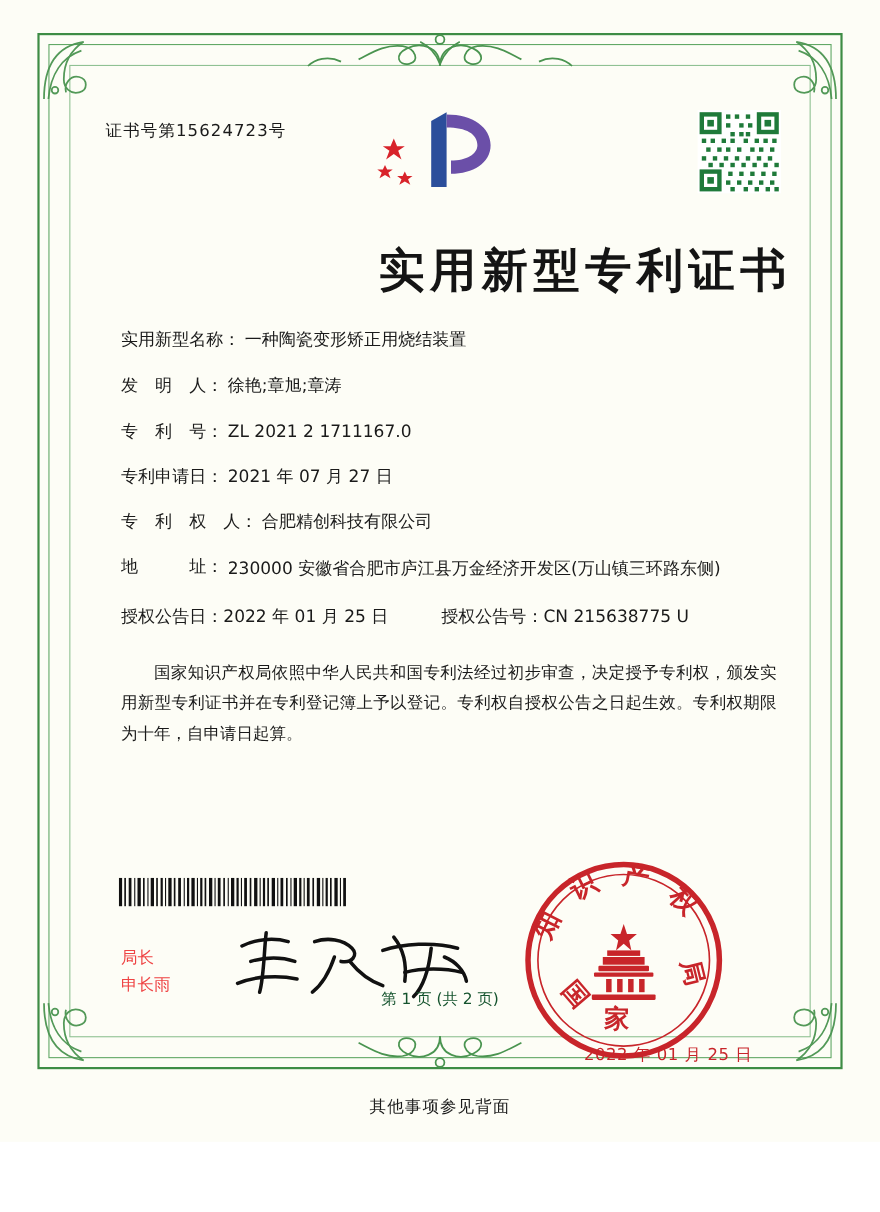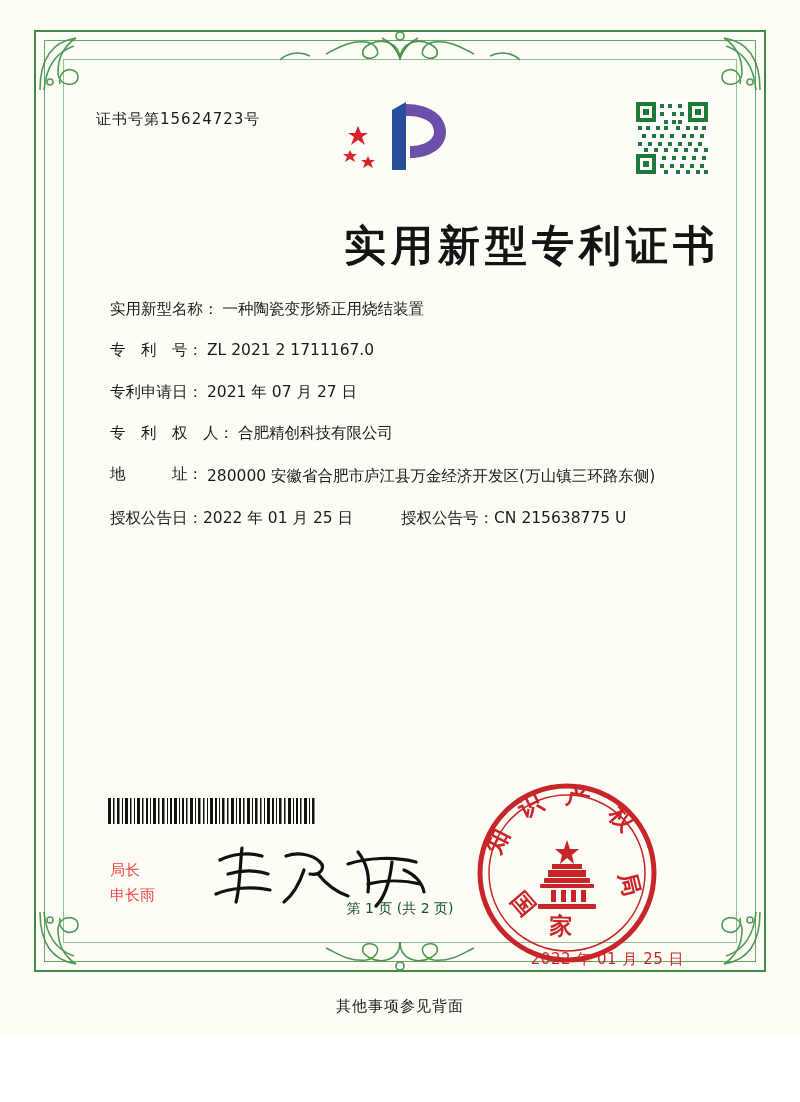--- a/index.html
+++ b/index.html
@@ -393,44 +393,49 @@
     </div>
 
     <div class="title">实用新型专利证书</div>
 
     <div class="fields">
       <div class="field-row">
         <span class="field-label">实用新型名称：</span>
         <span class="field-value">一种陶瓷变形矫正用烧结装置</span>
       </div>
       <div class="field-row">
+        <span class="field-label">发　明　人：</span>
+        <span class="field-value">徐艳;章旭;章涛</span>
+      </div>
+      <div class="field-row">
         <span class="field-label">专　利　号：</span>
         <span class="field-value">ZL 2021 2 1711167.0</span>
       </div>
       <div class="field-row">
         <span class="field-label">专利申请日：</span>
         <span class="field-value">2021 年 07 月 27 日</span>
       </div>
       <div class="field-row">
         <span class="field-label">专　利　权　人：</span>
         <span class="field-value">合肥精创科技有限公司</span>
       </div>
       <div class="field-row">
         <span class="field-label">地　　　址：</span>
-        <span class="field-value two-line">280000  安徽省合肥市庐江县万金经济开发区(万山镇三环路东侧)</span>
+        <span class="field-value two-line">230000  安徽省合肥市庐江县万金经济开发区(万山镇三环路东侧)</span>
       </div>
       <div class="field-row inline-pair">
         <span class="field-label">授权公告日：</span>
         <span>2022 年 01 月 25 日</span>
         <span class="pair-second">授权公告号：</span>
         <span>CN 215638775 U</span>
       </div>
     </div>
 
     <div class="para">
+      <p>国家知识产权局依照中华人民共和国专利法经过初步审查，决定授予专利权，颁发实用新型专利证书并在专利登记簿上予以登记。专利权自授权公告之日起生效。专利权期限为十年，自申请日起算。</p>
     </div>
 
     <div class="barcode">
       <svg viewBox="0 0 210 26" preserveAspectRatio="none">
         <g fill="#111">
           <rect x="0" y="0" width="3" height="26"></rect>
             <rect x="5" y="0" width="1.5" height="26"></rect>
           <rect x="9" y="0" width="2.5" height="26"></rect>
             <rect x="14" y="0" width="1" height="26"></rect>
           <rect x="17" y="0" width="3" height="26"></rect>

